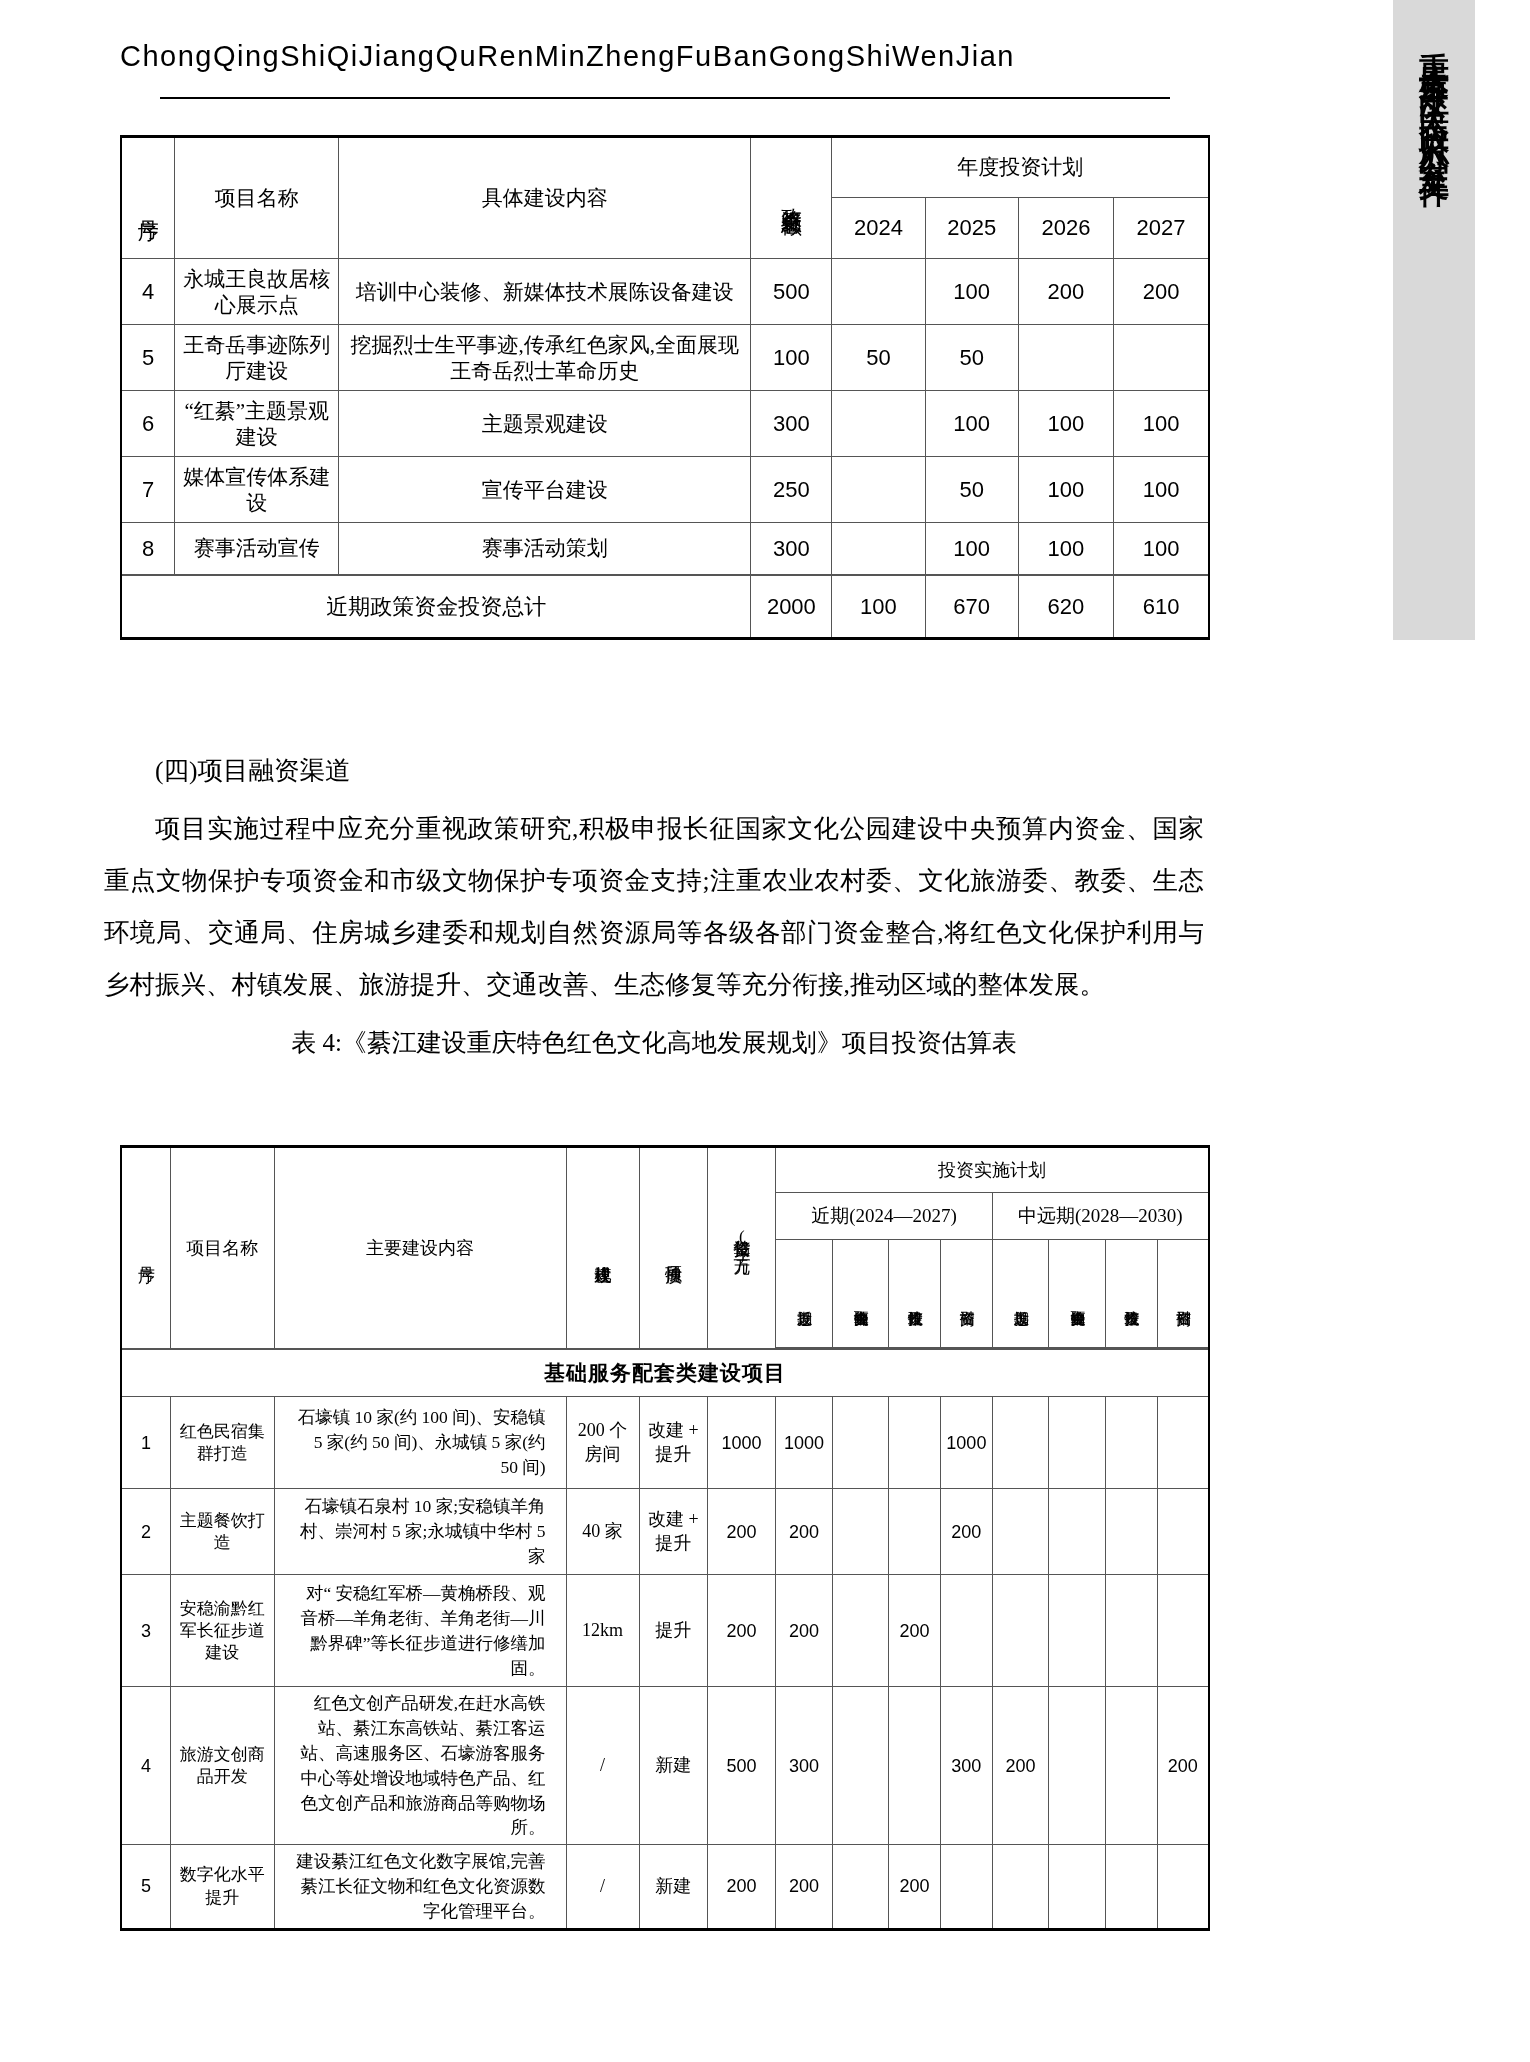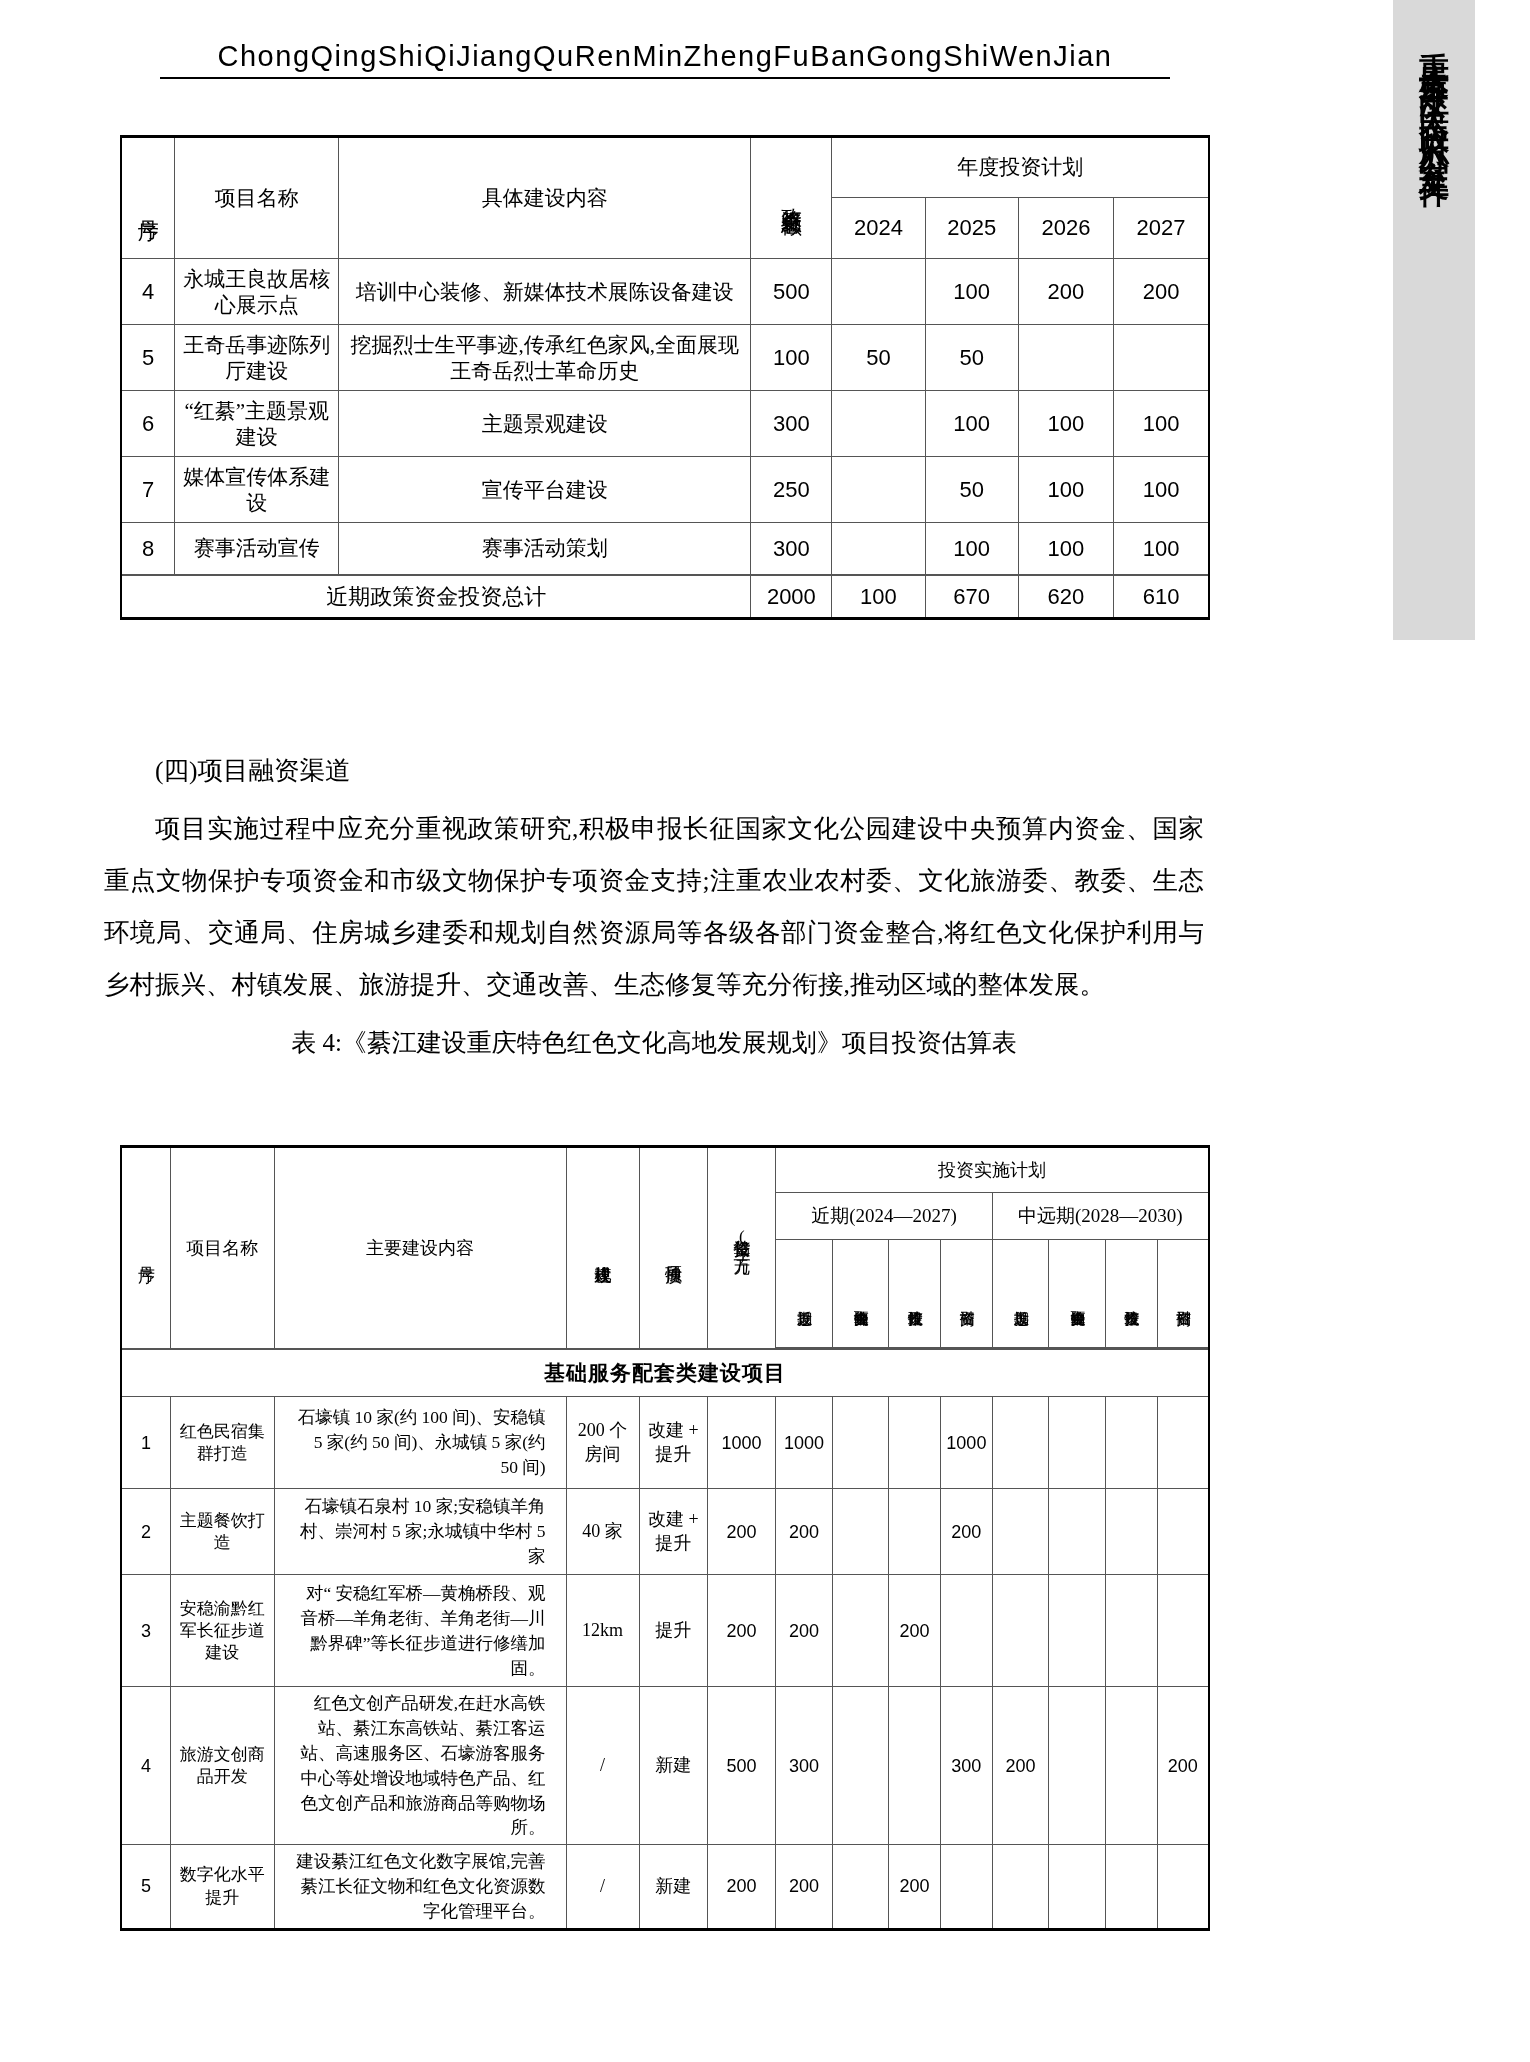--- a/index.html
+++ b/index.html
@@ -25,22 +25,22 @@
     font-size:30px;font-weight:bold;letter-spacing:9px;
     line-height:82px;
     text-align:left;
     color:#000;
   }
 
   
   .hdr-wrap{position:absolute;left:120px;top:40px;width:1090px;}
   .hdr-text{
     font-family:"Liberation Sans","DejaVu Sans",sans-serif;
-    font-size:29px;letter-spacing:1.5px;text-align:center;
-    padding-bottom:4px;
+    font-size:29px;letter-spacing:1.5px;text-align:left;
+    padding-bottom:24px;
     white-space:nowrap;
   }
   .hdr-rule{border-bottom:2px solid #000;width:1010px;margin:0 auto;}
 
   
   table.doc{
     border-collapse:collapse;
     table-layout:fixed;
     font-family:"Liberation Serif","DejaVu Serif",serif;
   }
@@ -190,21 +190,21 @@
       <tr style="height:52px">
         <td class="num outer-l">8</td>
         <td>赛事活动宣传</td>
         <td>赛事活动策划</td>
         <td class="num">300</td>
         <td class="num"></td>
         <td class="num">100</td>
         <td class="num">100</td>
         <td class="num outer-r">100</td>
       </tr>
-      <tr style="height:44px">
+      <tr style="height:64px">
         <td colspan="3" class="sum thickline outer-l outer-bot">近期政策资金投资总计</td>
         <td class="num thickline outer-bot">2000</td>
         <td class="num thickline outer-bot">100</td>
         <td class="num thickline outer-bot">670</td>
         <td class="num thickline outer-bot">620</td>
         <td class="num thickline outer-bot outer-r">610</td>
       </tr>
     </tbody>
   </table>
 

